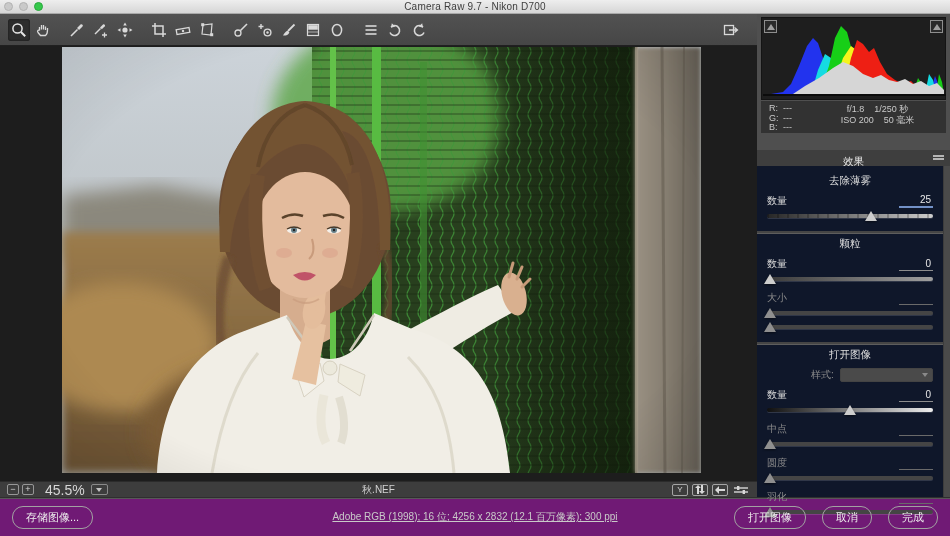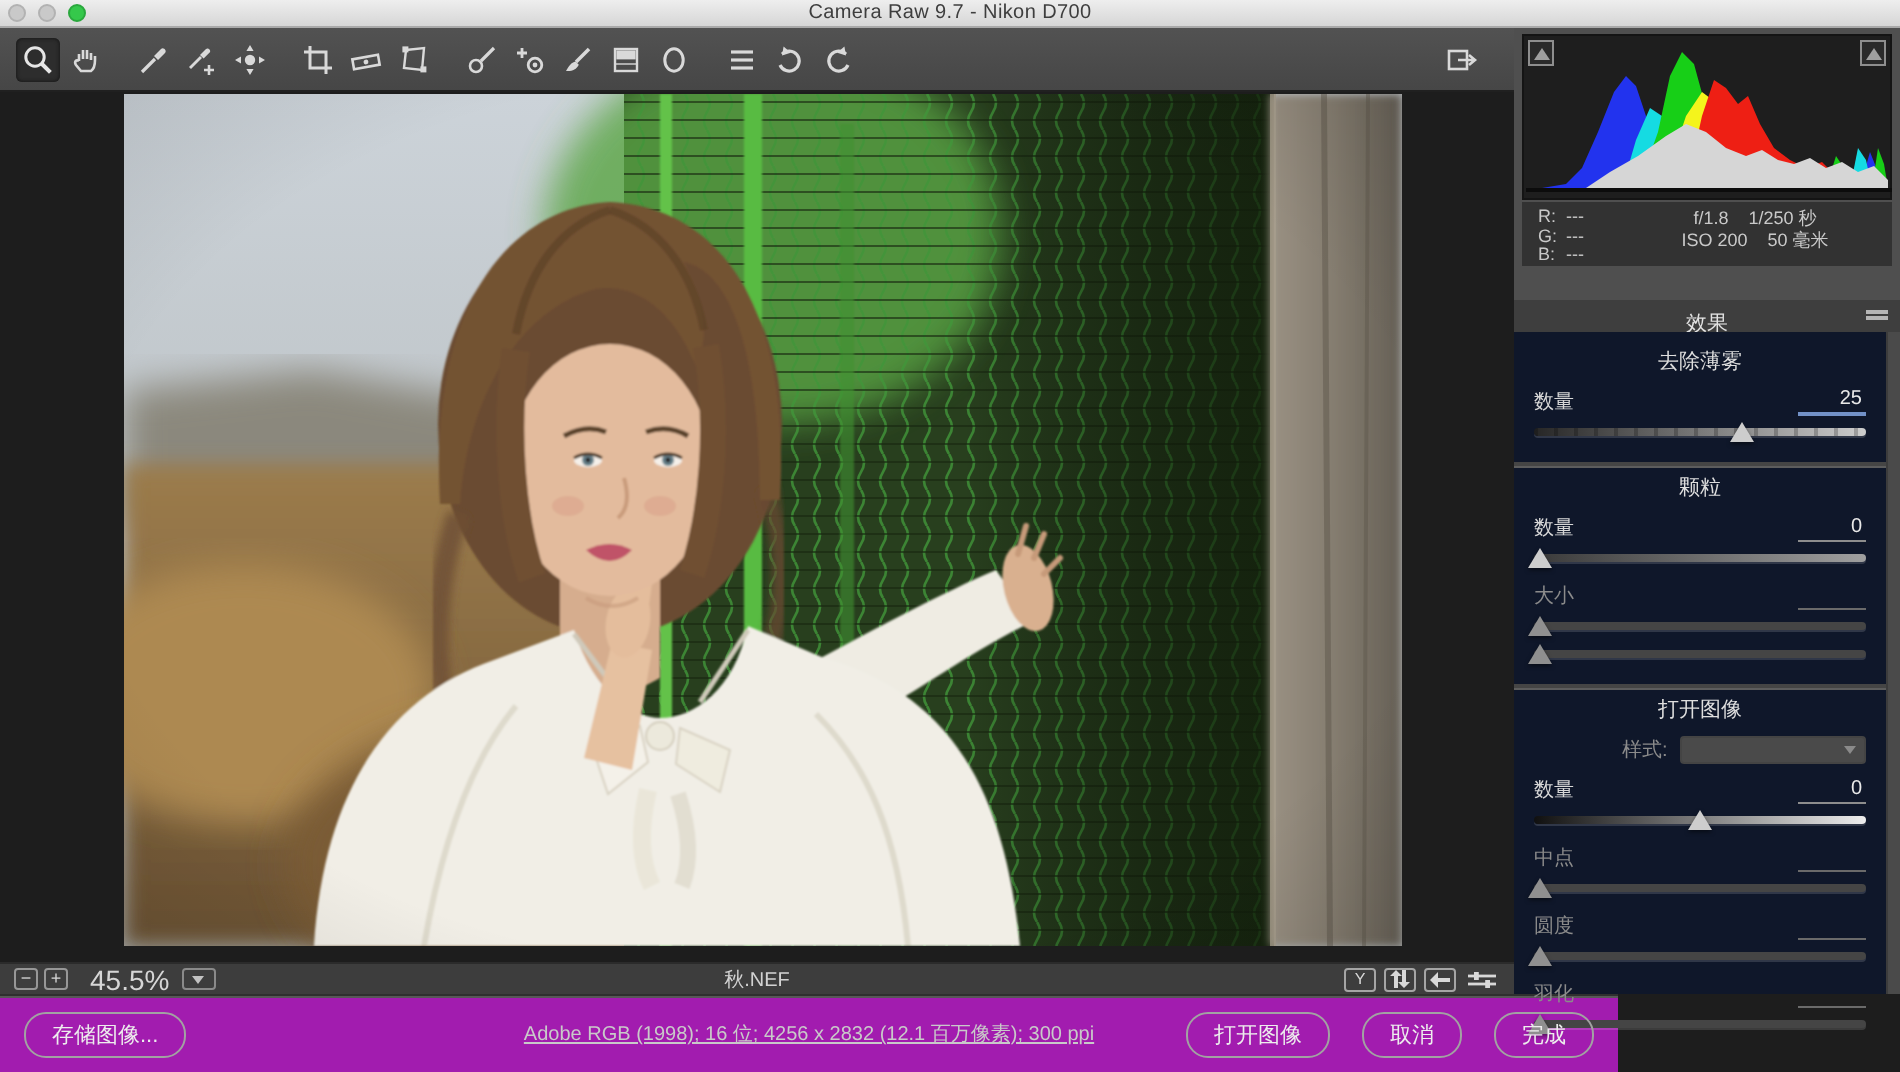--- a/index.html
+++ b/index.html
@@ -43,22 +43,22 @@
     display:flex; align-items:center; justify-content:center; }
   .chev-down { width:0; height:0; border-left:3px solid transparent; border-right:3px solid transparent;
     border-top:4px solid #c2c2c2; }
   .filename { position:absolute; left:0; right:0; text-align:center; color:#d2d2d2; font-size:10px; pointer-events:none; }
   .sb-icons { margin-left:auto; display:flex; gap:4px; align-items:center; z-index:2; }
   .sb-box { min-width:16px; height:12px; border:1px solid #a5a5a5; border-radius:2px; color:#d8d8d8;
     font-size:8px; line-height:10px; text-align:center; padding:0 2px; display:flex; align-items:center; justify-content:center; }
   .sb-plain { border:none; }
 
   
-  .footer { position:absolute; top:497px; left:0; width:809px; height:39px;
-    background:#a21caf; border-top:1px solid #2f2f2f; box-shadow:inset 0 1px 0 #585858;
+  .footer { position:absolute; top:497px; left:0; width:950px; height:39px;
+    background:#701a75; border-top:1px solid #2f2f2f; box-shadow:inset 0 1px 0 #585858;
     display:flex; align-items:center; padding:0 12px; }
   .pill { border:1px solid #a2a2a2; border-radius:11px; color:#ededed; font-size:11px;
     padding:3px 13px; background:transparent; white-space:nowrap; }
   .info-link { position:absolute; left:0; right:0; text-align:center; color:#c9c9c9; font-size:10px;
     text-decoration:underline; pointer-events:none; }
   .footer-right { margin-left:auto; display:flex; gap:16px; z-index:2; }
 
   
   .rightpanel { position:absolute; top:14px; left:757px; width:193px; height:483px; background:#4f4f4f; }
   .histo-box { position:absolute; top:3px; left:4px; width:185px; height:83px;

